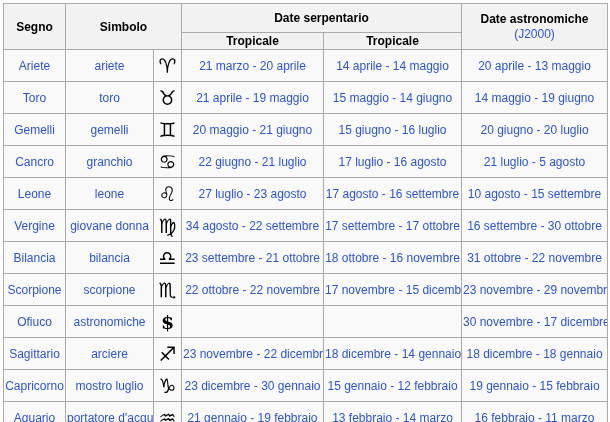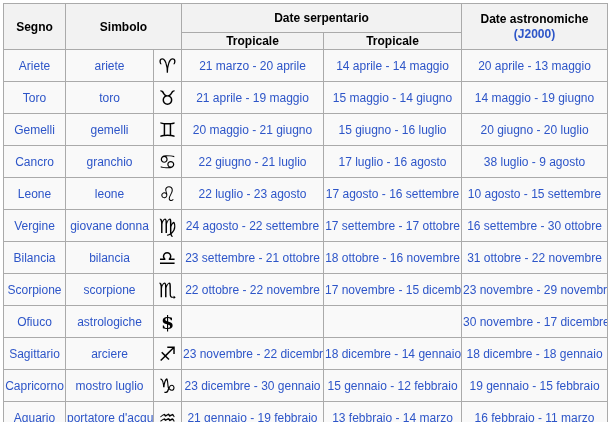--- a/index.html
+++ b/index.html
@@ -36,21 +36,21 @@
     padding: 2px 1px;
     height: 27px;
   }
   tr.hdr-sub th { padding: 1px 2px; height: 14px; }
   tr.hdr-main th { height: 22px; }
   a.lnk {
     color: #2d55c8;
     text-decoration: none;
     cursor: pointer;
   }
-  th a.lnk { font-weight: bold; }
+  th a.lnk { font-weight: normal; }
   td.c-glyph {
     font-family: "DejaVu Sans", sans-serif;
     font-size: 20px;
     color: #000000;
     padding: 0;
   }
   .glyph.oph {
     font-family: "DejaVu Serif", serif;
     font-size: 19px;
     font-weight: bold;
@@ -111,37 +111,37 @@
     <td class="c-date"><a class="lnk">15 giugno - 16 luglio</a></td>
     <td class="c-date"><a class="lnk">20 giugno - 20 luglio</a></td>
   </tr>
 
   <tr>
     <td class="c-sign"><a class="lnk">Cancro</a></td>
     <td class="c-name"><a class="lnk">granchio</a></td>
     <td class="c-glyph"><span class="glyph">♋</span></td>
     <td class="c-date"><a class="lnk">22 giugno - 21 luglio</a></td>
     <td class="c-date"><a class="lnk">17 luglio - 16 agosto</a></td>
-    <td class="c-date"><a class="lnk">38 luglio - 9 agosto</a></td>
+    <td class="c-date"><a class="lnk">21 luglio - 5 agosto</a></td>
   </tr>
 
   <tr>
     <td class="c-sign"><a class="lnk">Leone</a></td>
     <td class="c-name"><a class="lnk">leone</a></td>
     <td class="c-glyph"><span class="glyph">♌</span></td>
-    <td class="c-date"><a class="lnk">22 luglio - 23 agosto</a></td>
+    <td class="c-date"><a class="lnk">27 luglio - 23 agosto</a></td>
     <td class="c-date"><a class="lnk">17 agosto - 16 settembre</a></td>
     <td class="c-date"><a class="lnk">10 agosto - 15 settembre</a></td>
   </tr>
 
   <tr>
     <td class="c-sign"><a class="lnk">Vergine</a></td>
     <td class="c-name"><a class="lnk">giovane donna</a></td>
     <td class="c-glyph"><span class="glyph">♍</span></td>
-    <td class="c-date"><a class="lnk">24 agosto - 22 settembre</a></td>
+    <td class="c-date"><a class="lnk">34 agosto - 22 settembre</a></td>
     <td class="c-date"><a class="lnk">17 settembre - 17 ottobre</a></td>
     <td class="c-date"><a class="lnk">16 settembre - 30 ottobre</a></td>
   </tr>
 
   <tr>
     <td class="c-sign"><a class="lnk">Bilancia</a></td>
     <td class="c-name"><a class="lnk">bilancia</a></td>
     <td class="c-glyph"><span class="glyph">♎</span></td>
     <td class="c-date"><a class="lnk">23 settembre - 21 ottobre</a></td>
     <td class="c-date"><a class="lnk">18 ottobre - 16 novembre</a></td>
@@ -152,21 +152,21 @@
     <td class="c-sign"><a class="lnk">Scorpione</a></td>
     <td class="c-name"><a class="lnk">scorpione</a></td>
     <td class="c-glyph"><span class="glyph">♏</span></td>
     <td class="c-date"><a class="lnk">22 ottobre - 22 novembre</a></td>
     <td class="c-date"><a class="lnk">17 novembre - 15 dicembre</a></td>
     <td class="c-date"><a class="lnk">23 novembre - 29 novembre</a></td>
   </tr>
 
   <tr>
     <td class="c-sign"><a class="lnk">Ofiuco</a></td>
-    <td class="c-name"><a class="lnk">astrologiche</a></td>
+    <td class="c-name"><a class="lnk">astronomiche</a></td>
     <td class="c-glyph"><span class="glyph oph">$</span></td>
     <td class="c-date"><a class="lnk"></a></td>
     <td class="c-date"><a class="lnk"></a></td>
     <td class="c-date"><a class="lnk">30 novembre - 17 dicembre</a></td>
   </tr>
 
   <tr>
     <td class="c-sign"><a class="lnk">Sagittario</a></td>
     <td class="c-name"><a class="lnk">arciere</a></td>
     <td class="c-glyph"><span class="glyph">♐</span></td>

